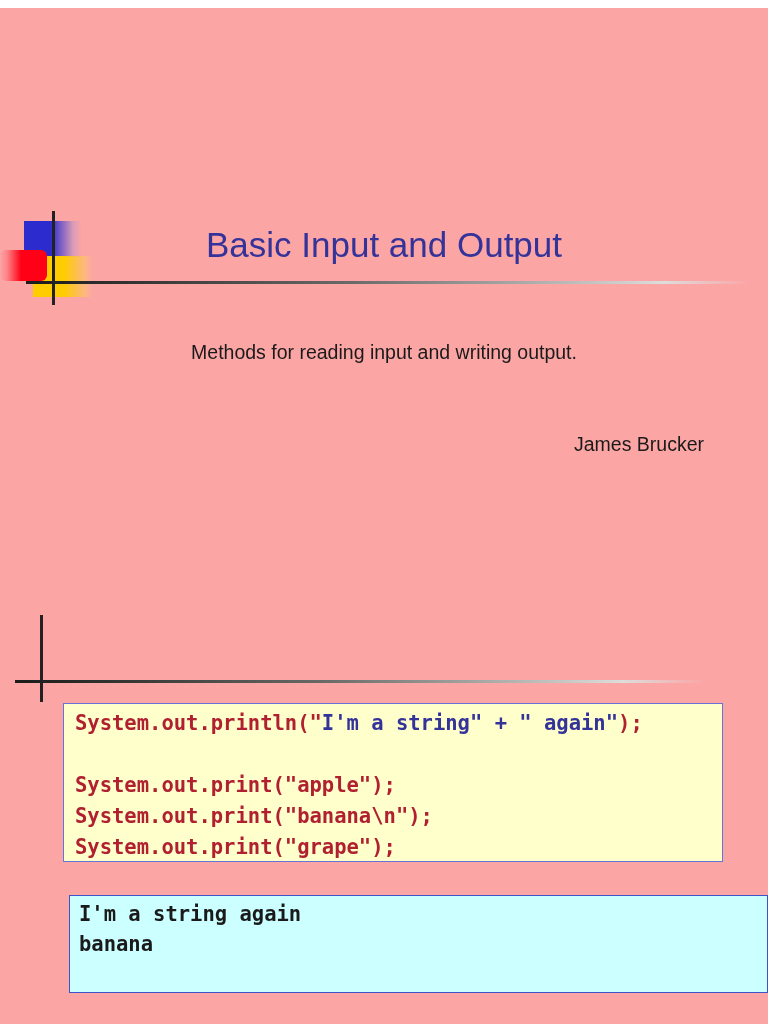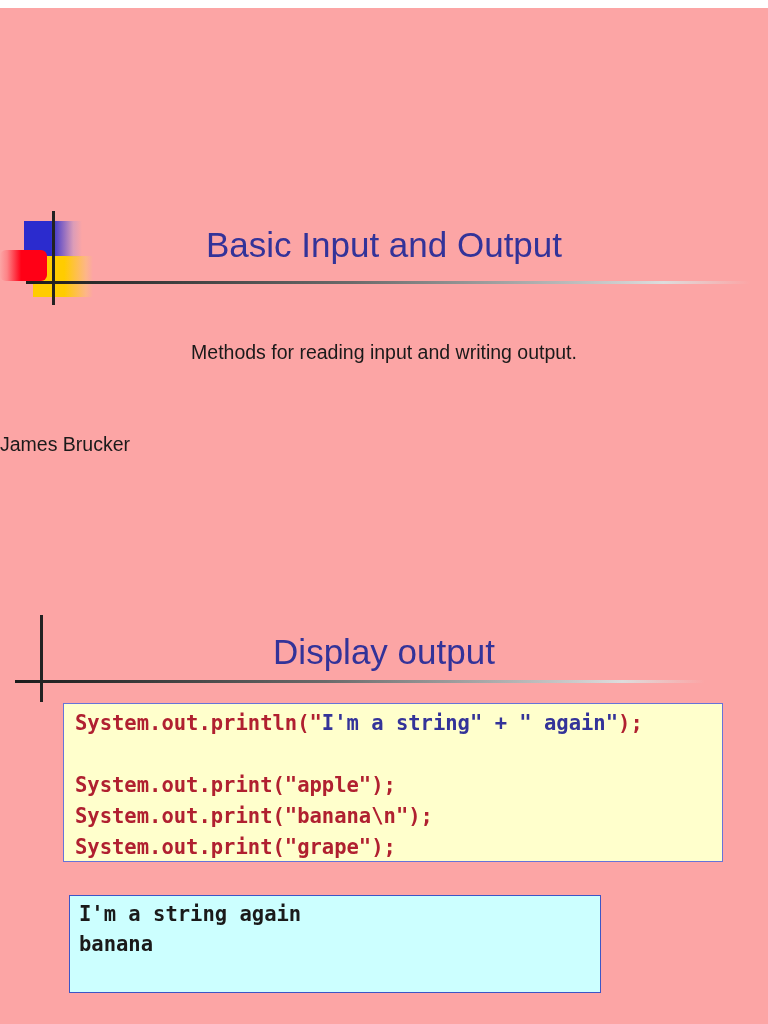--- a/index.html
+++ b/index.html
@@ -52,36 +52,36 @@
     position:absolute;left:0;width:768px;text-align:center;
     color:var(--title-blue);font-size:35px;line-height:44px;font-weight:normal;
   }
   #title-1{top:215px;}
   #title-2{top:622px;}
   #subtitle{
     position:absolute;left:0;top:333px;width:768px;text-align:center;
     color:var(--body-black);font-size:19.5px;
   }
   #author{
-    position:absolute;left:0;top:425px;width:704px;text-align:left;
+    position:absolute;left:0;top:425px;width:704px;text-align:right;
     color:var(--body-black);font-size:19.5px;
   }
   
   #code-box{
     position:absolute;left:63px;top:695px;width:660px;height:159px;
     background:var(--code-box-bg);
     border:1.5px solid var(--code-box-border);
     box-sizing:border-box;
     padding:4px 0 0 11px;
     font-family:"DejaVu Sans Mono", monospace;
     font-weight:bold;font-size:20.5px;
   }
   .code-line{height:31px;line-height:31px;white-space:pre;}
   #output-box{
-    position:absolute;left:69px;top:887px;width:532px;height:98px;
+    position:absolute;left:69px;top:887px;width:699px;height:98px;
     background:var(--output-box-bg);
     border:1.5px solid var(--output-box-border);
     box-sizing:border-box;
     padding:3px 8px 0 9px;
     font-family:"DejaVu Sans Mono", monospace;
     font-weight:bold;font-size:20.5px;color:var(--body-black);
   }
   .output-line{height:30px;line-height:30px;white-space:pre;}
 </style>
 </head>
@@ -94,21 +94,20 @@
   <div class="sq" id="logo-red"></div>
   <div class="vrule" id="vrule-1"></div>
   <div class="hrule" id="hrule-1"></div>
 
   <div class="slide-title" id="title-1">Basic Input and Output</div>
   <div id="subtitle">Methods for reading input and writing output.</div>
   <div id="author">James Brucker</div>
 
   <div class="vrule" id="vrule-2"></div>
   <div class="hrule" id="hrule-2"></div>
-  <div class="slide-title" id="title-2">Display output</div>
 
   <div id="code-box">
       <div class="code-line"><span style="color: rgb(176, 32, 48);">System.out.println("</span><span style="color: rgb(51, 51, 153);">I'm a string" + " again"</span><span style="color: rgb(176, 32, 48);">);</span></div>
       <div class="code-line">&nbsp;</div>
       <div class="code-line"><span style="color: rgb(176, 32, 48);">System.out.print("apple");</span></div>
       <div class="code-line"><span style="color: rgb(176, 32, 48);">System.out.print("banana\n");</span></div>
       <div class="code-line"><span style="color: rgb(176, 32, 48);">System.out.print("grape");</span></div>
     </div>
   <div id="output-box">
       <div class="output-line">I'm a string again</div>

